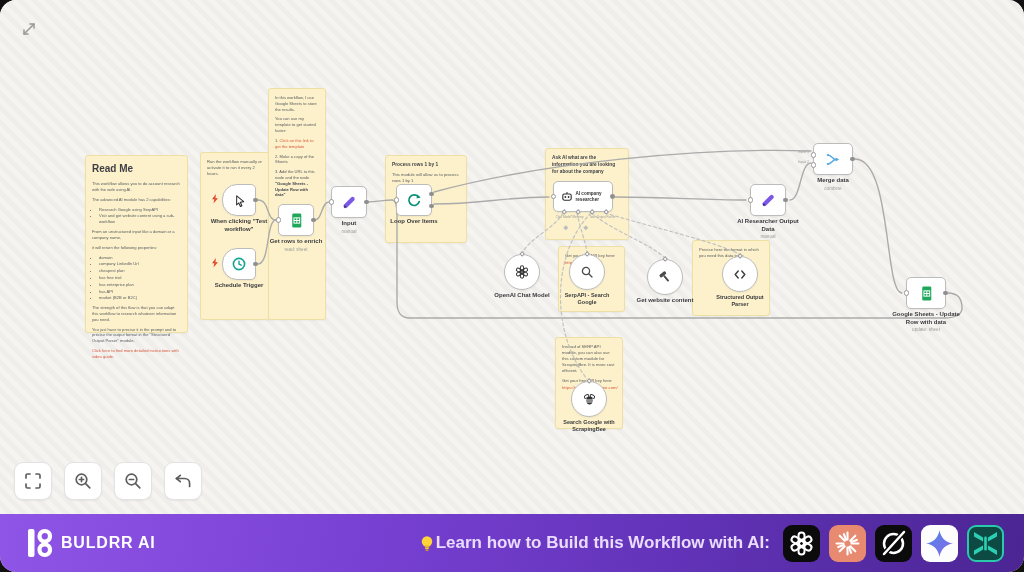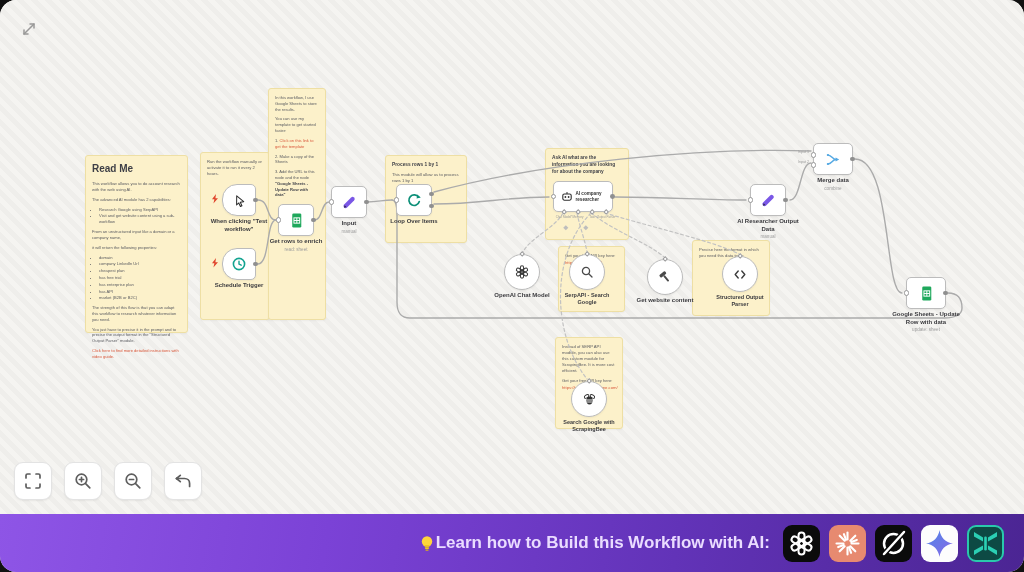--- a/index.html
+++ b/index.html
@@ -368,20 +368,28 @@
         <svg width="24" height="24" viewBox="0 0 24 24">
           <path d="M5.5 9.5 L9.3 6.3"></path>
             <path d="M5.5 9.5 L9.3 12.7"></path>
           <path d="M5.5 9.5 H13.5 C16.6 9.5 18.6 11.6 18.6 14.4 V17.4"></path>
         </svg>
       </div>
     </div>
   </div>
 
   <div class="footer">
+    <div class="brand">
+      <svg width="24" height="30" viewBox="0 0 24 30">
+        <rect x="0" y="1" width="6.5" height="28" rx="2" fill="#fff"></rect>
+        <rect x="11.5" y="3" width="10.5" height="10.5" rx="5.2" fill="none" stroke="#fff" stroke-width="4.2"></rect>
+        <rect x="11.5" y="16.5" width="10.5" height="10.5" rx="5.2" fill="none" stroke="#fff" stroke-width="4.2"></rect>
+      </svg>
+      <span class="brand-text">BULDRR AI</span>
+    </div>
 
     <div class="fmsg">
       <svg width="18" height="19" viewBox="0 0 18 19">
         <circle cx="9" cy="7.5" r="5.2" fill="#ffd43b"></circle>
         <path d="M6.6 11 h4.8 v1.6 h-4.8 Z" fill="#f2c518"></path>
         <rect x="6.8" y="13.2" width="4.4" height="1.7" rx="0.8" fill="#f2c518"></rect>
         <rect x="7.4" y="15.4" width="3.2" height="1.4" rx="0.7" fill="#e0b113"></rect>
       </svg>
       <span class="fmsg-text">Learn how to Build this Workflow with AI:</span>
     </div>

